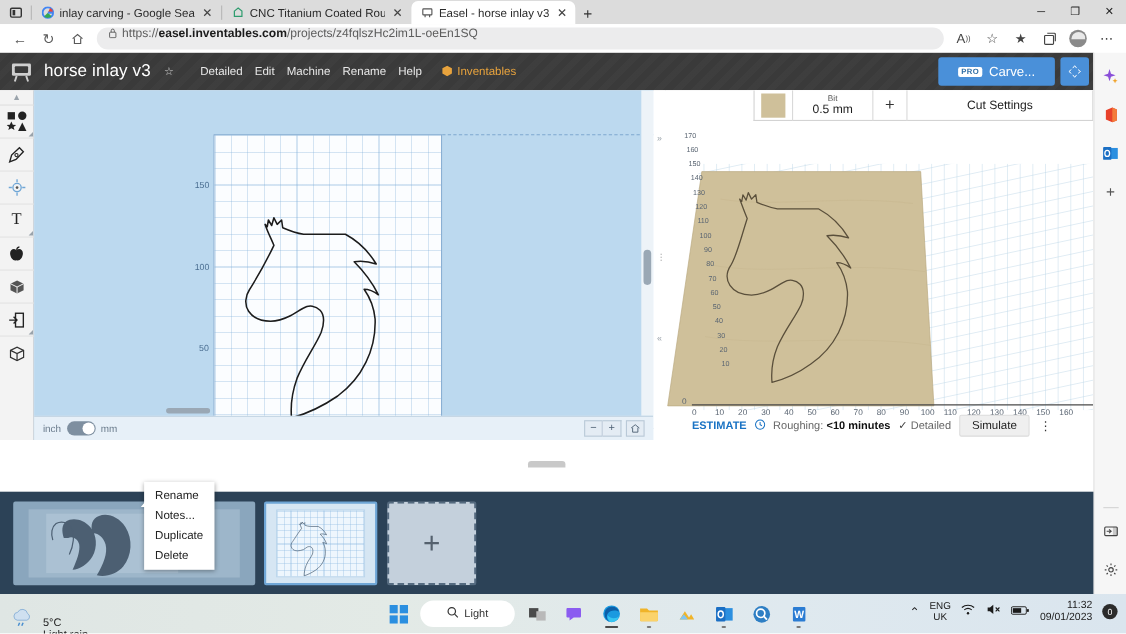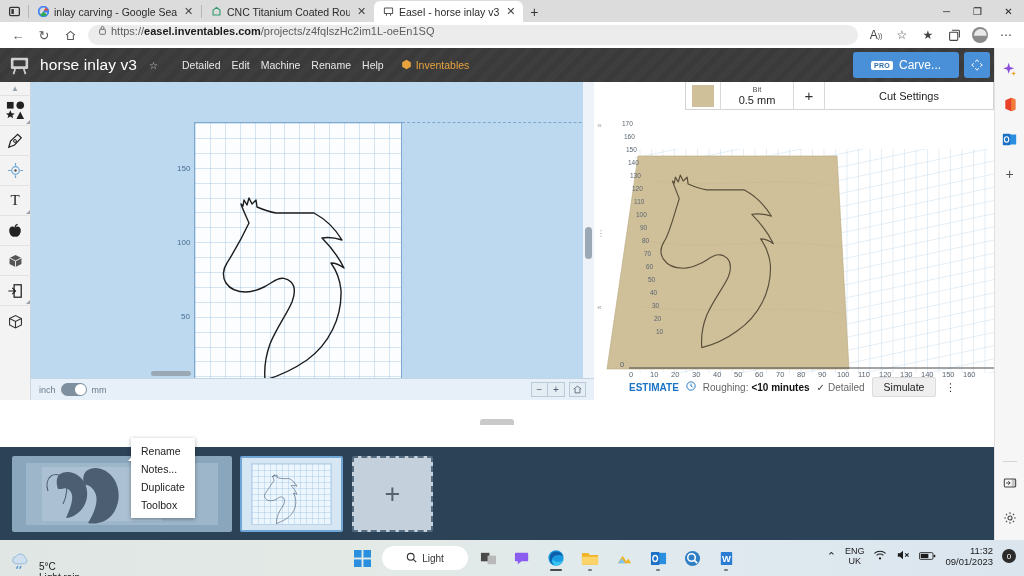--- a/index.html
+++ b/index.html
@@ -627,21 +627,21 @@
     <div class="wp-card add-card" style="left:352px; width:81px;">
       <span>+</span>
     </div>
   </div>
 
   <div class="ctx-tip"></div>
   <div class="ctx-menu">
     <div class="ctx-item">Rename</div>
     <div class="ctx-item">Notes...</div>
     <div class="ctx-item">Duplicate</div>
-    <div class="ctx-item">Toolbox</div>
+    <div class="ctx-item">Delete</div>
   </div>
 
   <div class="taskbar">
     <div class="weather">
       <span>
         <svg width="22" height="20" viewBox="0 0 24 22">
             <path d="M6 13 a4 4 0 0 1 .6 -7.9 a5.2 5.2 0 0 1 9.8 1.2 a3.6 3.6 0 0 1 -.6 6.7 Z" fill="#cfe0f0" stroke="#8fb4d8" stroke-width="1"></path>
             <path d="M8.5 15.5 L7.2 18.5 M12 15.5 L10.7 18.5" stroke="#4a8fd0" stroke-width="1.5"></path>
           </svg>
       </span>

